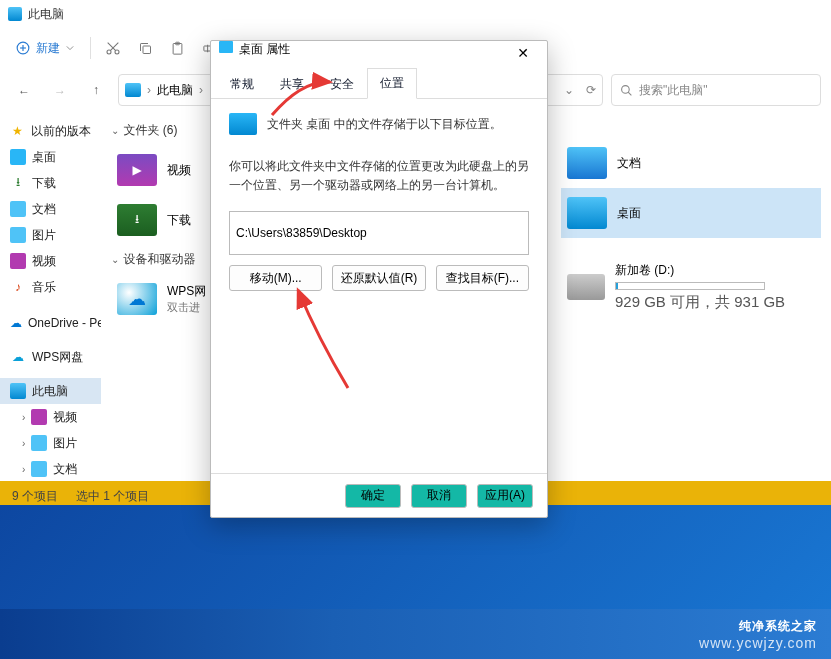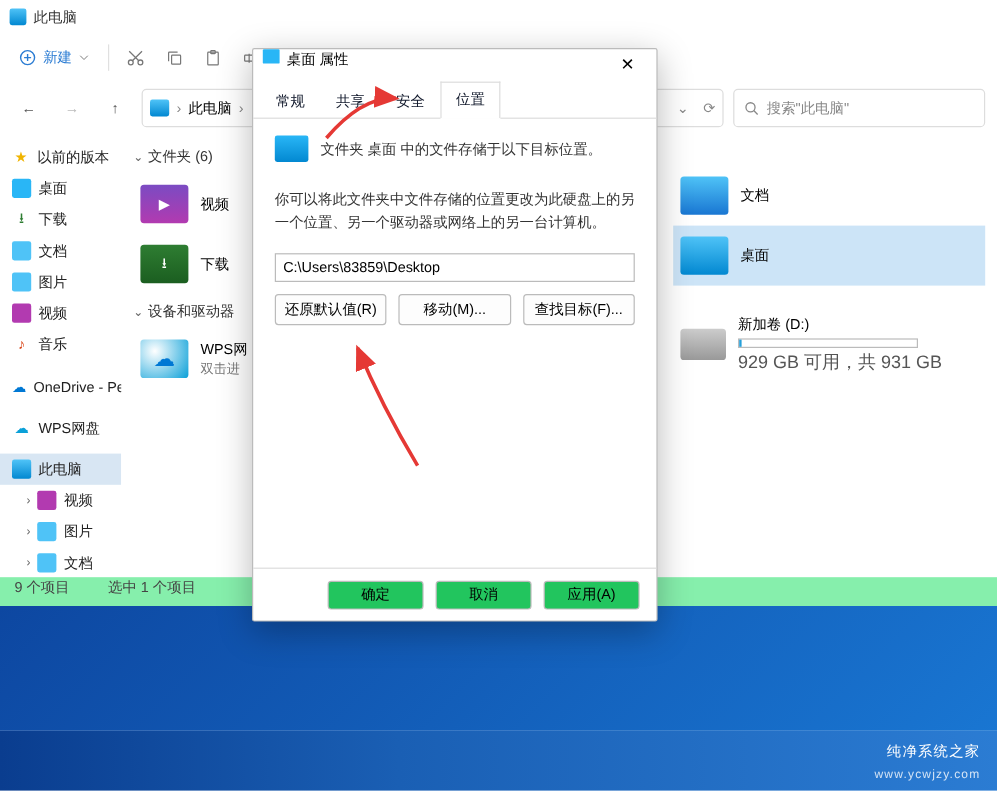--- a/index.html
+++ b/index.html
@@ -24,41 +24,41 @@
 .col{width:220px}
 .cat{display:flex;align-items:center;gap:4px;color:#333;margin:6px 0;font-weight:500}
 .chev{color:#666;font-size:10px}
 .bigitem{display:flex;align-items:center;gap:10px;padding:6px;height:50px}
 .bigitem.sel{background:#cce4f7}
 .big-ico{width:40px;height:32px;border-radius:3px}
 .drives{width:260px}
 .drive{padding:6px;display:flex;gap:10px;align-items:center}
 .drive-ico{width:38px;height:26px;background:linear-gradient(#ccc,#999);border-radius:3px}
 .drive-txt{font-size:15px;color:#555}
-.status{position:absolute;bottom:154px;left:0;height:24px;display:flex;align-items:flex-start;padding:0 12px;gap:32px;color:#444;font-size:11px;background:#86efac;width:100%}
+.status{position:absolute;bottom:154px;left:0;height:24px;display:flex;align-items:flex-end;padding:0 12px;gap:18px;color:#444;font-size:11px;background:#eab308;width:100%}
 .taskbar{position:absolute;bottom:0;left:0;right:0;height:50px;background:linear-gradient(90deg,#0a3d8f,#1a5fb4 40%,#2b7cd3);display:flex;align-items:center;justify-content:flex-end;padding:0 14px;color:#fff}
 .watermark{text-align:right;font-size:14px;letter-spacing:1px}
-.watermark small{font-size:10px;opacity:.8}
+.watermark small{font-size:14px;opacity:.8}
 .wm-logo{position:absolute;right:260px;bottom:8px;width:36px;height:36px}
 .desktop-bg{position:absolute;left:0;right:0;bottom:50px;height:104px;background:linear-gradient(135deg,#0d47a1,#1976d2)}
 .modal{position:absolute;left:210px;top:40px;width:338px;height:478px;background:#fff;border:1px solid #bbb;box-shadow:0 8px 28px rgba(0,0,0,.28);border-radius:2px;display:flex;flex-direction:column}
 .m-title{height:28px;display:flex;padding:0 8px;gap:6px;font-size:12px}
 .m-title .x{margin-left:auto;width:32px;height:24px;display:flex;align-items:center;justify-content:center;font-size:14px}
 .tabs{height:30px;display:flex;align-items:flex-end;padding:0 6px;border-bottom:1px solid #ddd}
 .tab{padding:6px 12px;color:#0f172a;border:1px solid transparent;border-bottom:none;position:relative;top:1px}
 .tab.active{background:#fff;border-color:#ddd;border-bottom:1px solid #fff}
 .m-body{flex:1;padding:14px 18px;color:#333;font-size:12px}
 .m-row{display:flex;align-items:center;gap:10px;margin-bottom:2px}
 .m-desk-ico{width:28px;height:22px;background:linear-gradient(#29b6f6,#0288d1);border-radius:2px;flex:none}
 .m-para{line-height:1.6;margin:22px 0 16px}
-.path-in{width:100%;height:24px;border:1px solid #bbb;padding:0 6px;font-size:12px}
+.path-in{width:100%;height:44px;border:1px solid #bbb;padding:0 6px;font-size:12px}
 .m-btns{display:flex;gap:10px;margin-top:10px}
 .m-btn{flex:1;height:26px;border:1px solid #bbb;background:#fdfdfd;border-radius:3px;font-size:12px}
 .m-foot{height:44px;border-top:1px solid #ddd;display:flex;align-items:center;justify-content:flex-end;gap:10px;padding:0 14px}
-.m-foot button{width:80px;height:24px;border:1px solid #bbb;background:#22c55e;border-radius:3px;font-size:12px}
+.m-foot button{width:56px;height:24px;border:1px solid #bbb;background:#14b8a6;border-radius:3px;font-size:12px}
 .arrow-red{position:absolute;pointer-events:none}
 .pc-ico{background:linear-gradient(#4fc3f7,#0288d1)}
 </style>
 </head>
 <body>
 
 <div class="titlebar">
   <span class="ico pc-ico" style="border-radius:2px"></span>
   <span>此电脑</span>
 </div>
@@ -267,22 +267,22 @@
     <div class="tab active">位置</div>
   </div>
   <div class="m-body">
     <div class="m-row">
       <div class="m-desk-ico"></div>
       <div>文件夹 桌面 中的文件存储于以下目标位置。</div>
     </div>
     <div class="m-para">你可以将此文件夹中文件存储的位置更改为此硬盘上的另一个位置、另一个驱动器或网络上的另一台计算机。</div>
     <input class="path-in" value="C:\Users\83859\Desktop" style="">
     <div class="m-btns">
+      <button class="m-btn">移动(M)...</button>
       <button class="m-btn">还原默认值(R)</button>
-      <button class="m-btn">移动(M)...</button>
       <button class="m-btn">查找目标(F)...</button>
     </div>
   </div>
   <div class="m-foot">
     <button>确定</button>
     <button>取消</button>
     <button>应用(A)</button>
   </div>
 </div>
 
@@ -311,16 +311,16 @@
       <rect x="2" y="12" width="8" height="8" rx="1"></rect>
       <rect x="12" y="12" width="8" height="8" rx="1"></rect>
       <rect x="22" y="12" width="8" height="8" rx="1"></rect>
       <rect x="2" y="22" width="8" height="8" rx="1"></rect>
       <rect x="12" y="22" width="8" height="8" rx="1"></rect>
       <rect x="22" y="22" width="8" height="8" rx="1"></rect>
     </g>
 </svg>
 <div class="taskbar">
   <div class="watermark">
-    <div style="font-weight:400">纯净系统之家</div>
+    <div style="font-weight:700">纯净系统之家</div>
     <small>www.ycwjzy.com</small>
   </div>
 </div>
 
 </body></html>

